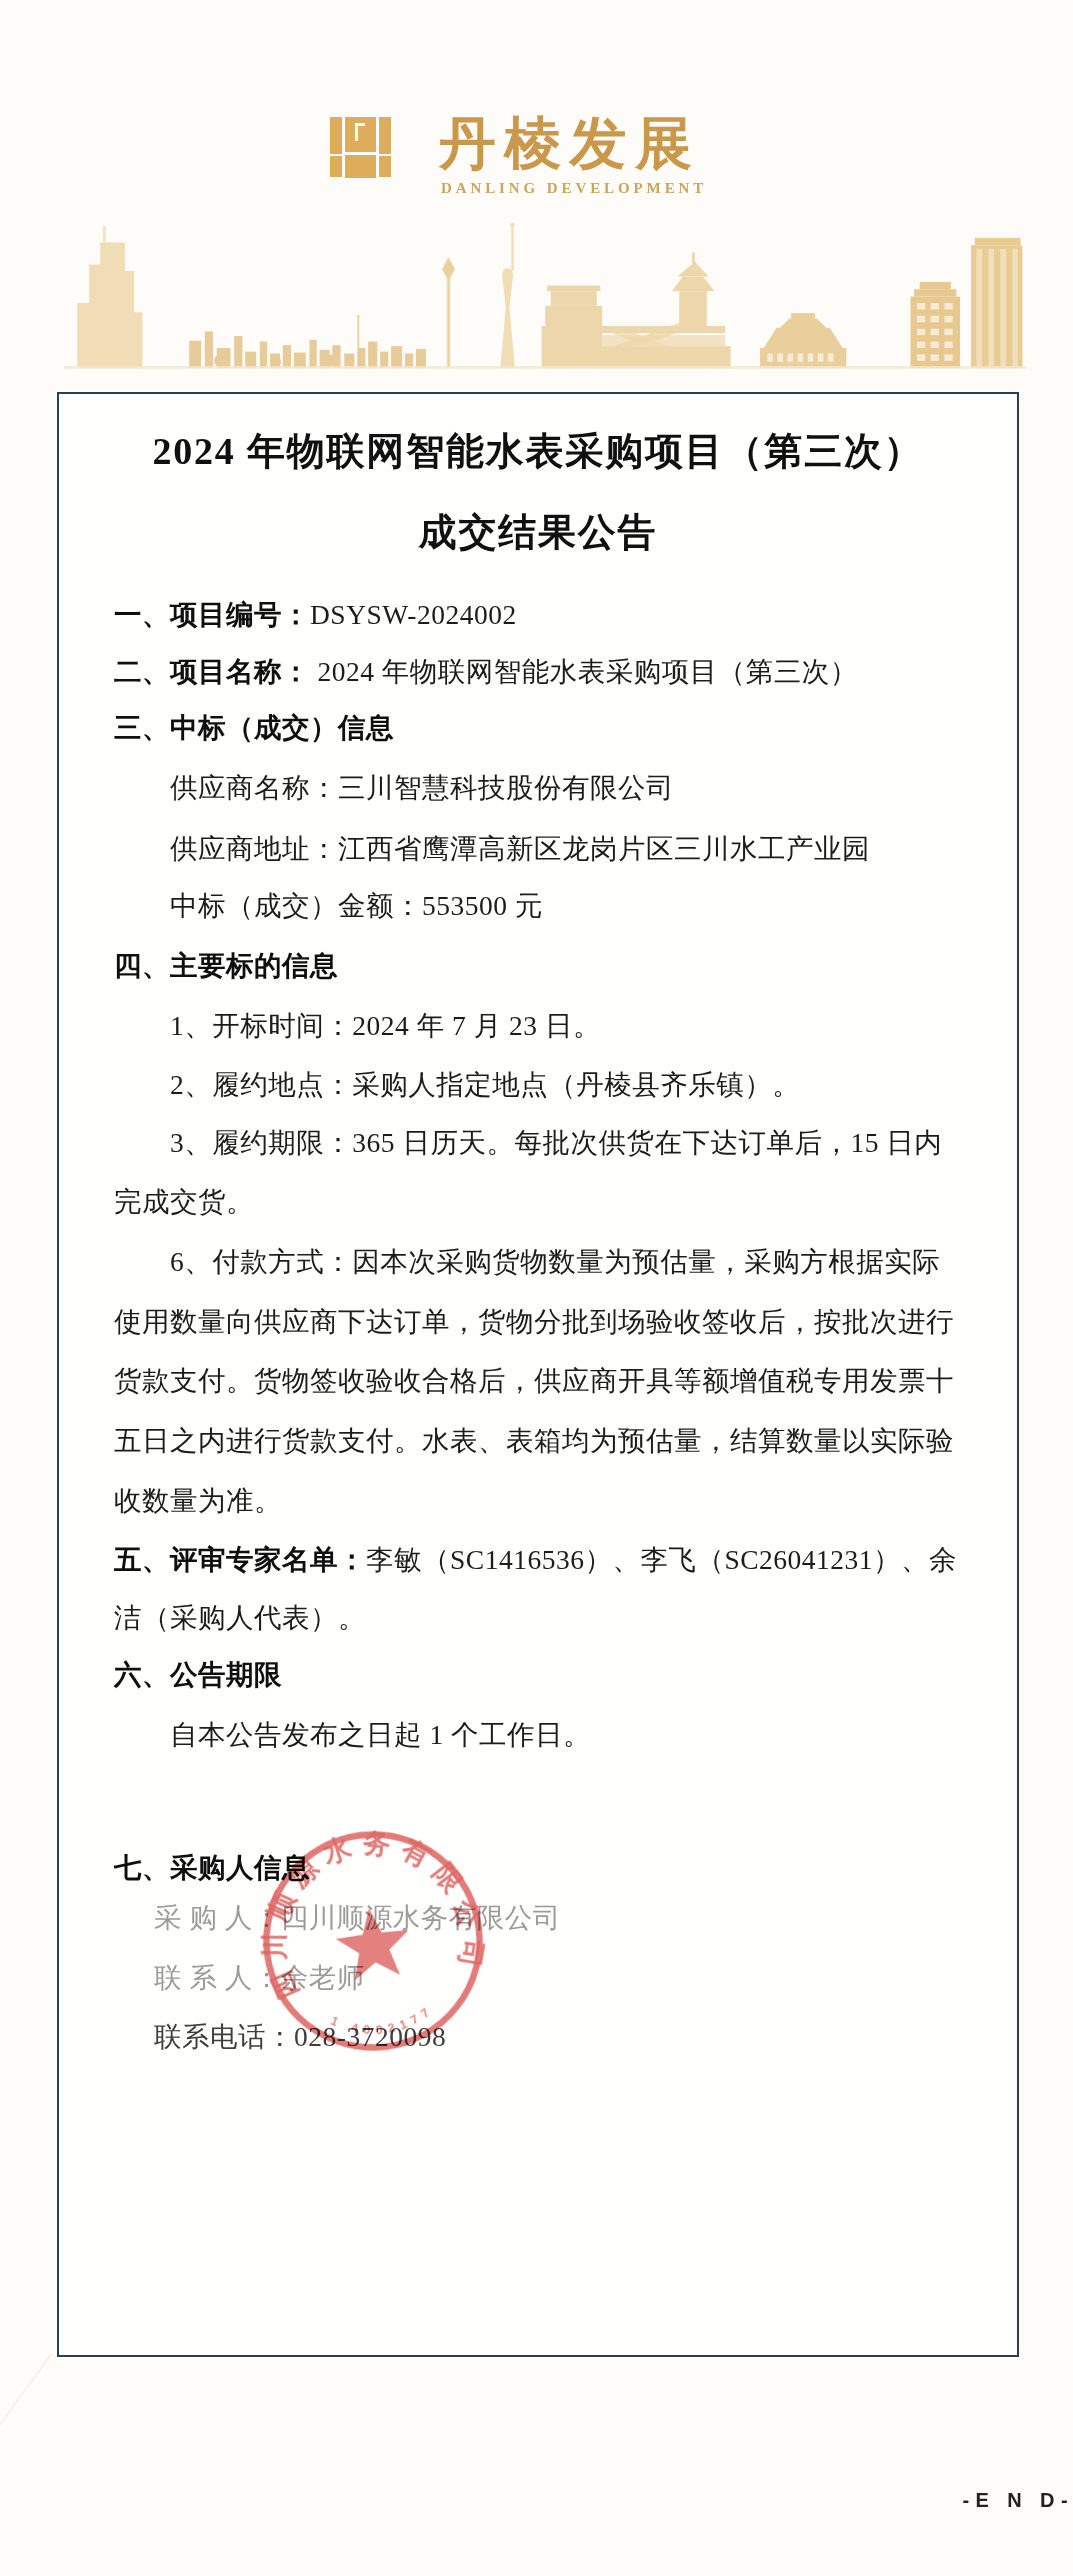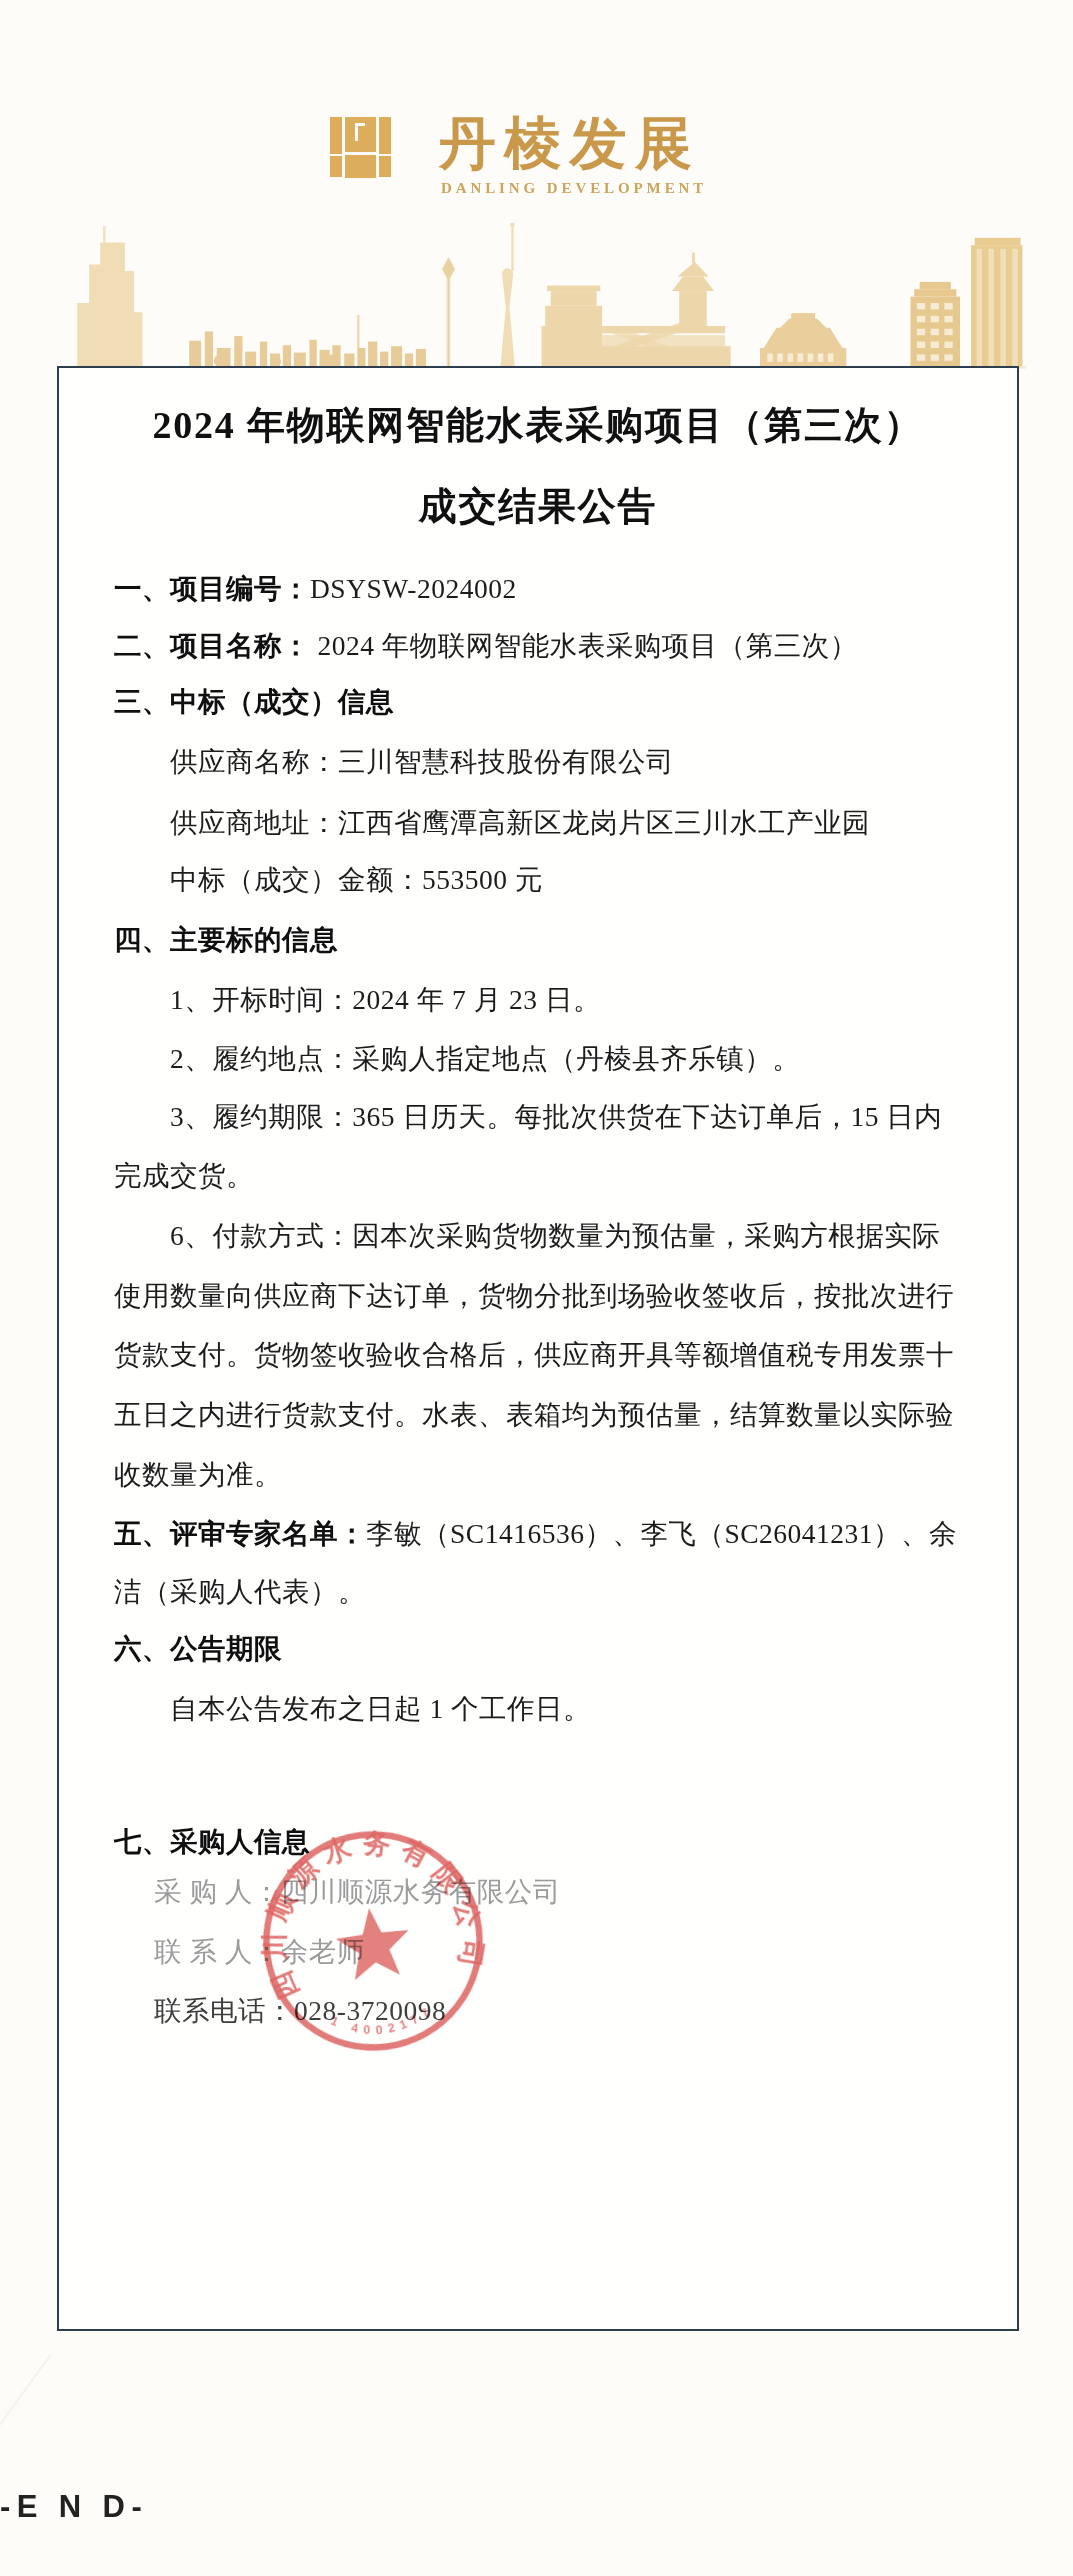--- a/index.html
+++ b/index.html
@@ -9,38 +9,38 @@
   .logo-icon{position:absolute;left:330px;top:117px;width:61px;height:61px;}
   .logo-icon i{position:absolute;display:block;background:#ddad5c;}
   .logo-icon .wh{background:#fdfcf9;}
   .brand-cn{position:absolute;left:439px;top:106px;font-size:57px;font-weight:600;color:#c9984a;
             letter-spacing:8.3px;white-space:nowrap;}
   .brand-en{position:absolute;left:441px;top:180px;font-size:15px;font-weight:600;color:#cda45a;
             letter-spacing:3.9px;white-space:nowrap;}
   
   .skyline{position:absolute;left:0;top:214px;width:1074px;height:156px;}
   
-  .doc-box{position:absolute;left:57px;top:366px;width:962px;height:1965px;
+  .doc-box{position:absolute;left:57px;top:392px;width:962px;height:1965px;
            border:2.8px solid #2d3e4e;box-sizing:border-box;background:#fffffe;}
   .title{position:absolute;left:0;width:100%;text-align:center;font-weight:700;font-size:38px;
          color:#101010;letter-spacing:1.8px;white-space:nowrap;}
   .t1{top:32px;} .t2{top:113px;}
   .line{position:absolute;font-size:27.5px;line-height:39px;color:#1c1c1c;white-space:nowrap;letter-spacing:0.5px;}
   .line .lbl{font-family:"Liberation Sans","DejaVu Sans",sans-serif;font-weight:700;color:#0f0f0f;}
   .line .val{font-family:"Liberation Serif","DejaVu Serif",serif;}
   .ml0{left:55px;} .ml1{left:111px;} .mlp{left:95px;}
   .gray .lbl,.gray .val{color:#9b9b9b;font-weight:400;font-family:"Liberation Serif","DejaVu Serif",serif;}
   .dark .lbl,.dark .val{color:#3e3e3e;font-weight:400;font-family:"Liberation Serif","DejaVu Serif",serif;margin-top:22px;}
   
   .stamp{position:absolute;left:249px;top:1817px;width:248px;height:248px;
          transform:rotate(-7deg);mix-blend-mode:multiply;opacity:.88;}
   
-  .end-mark{position:absolute;left:0;top:2489px;width:100%;text-align:left;
+  .end-mark{position:absolute;left:0;top:2489px;width:100%;text-align:right;
             font-family:"Liberation Sans","DejaVu Sans",sans-serif;font-weight:700;
-            font-size:31px;letter-spacing:6.4px;color:#222;}
+            font-size:20px;letter-spacing:6.4px;color:#222;}
   .crease{position:absolute;left:50px;top:2354px;width:1.8px;height:275px;background:#f2eee6;
           transform:rotate(36deg);transform-origin:top left;opacity:.7;}
 </style>
 </head>
 <body>
 
 <div class="page">
 
   <div class="logo-icon">
     <i style="left:0;top:0;width:12px;height:37px"></i>

